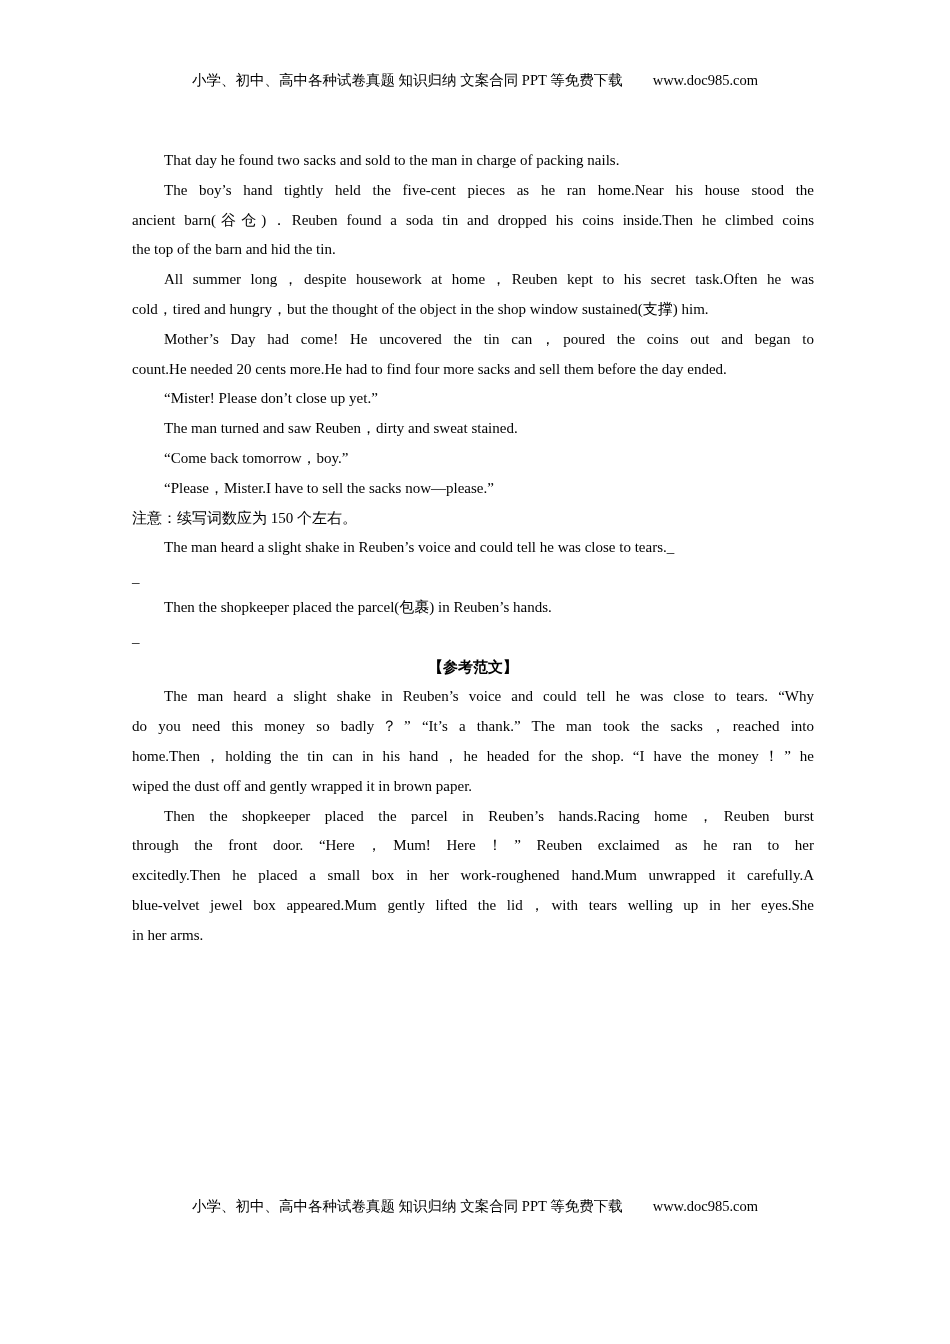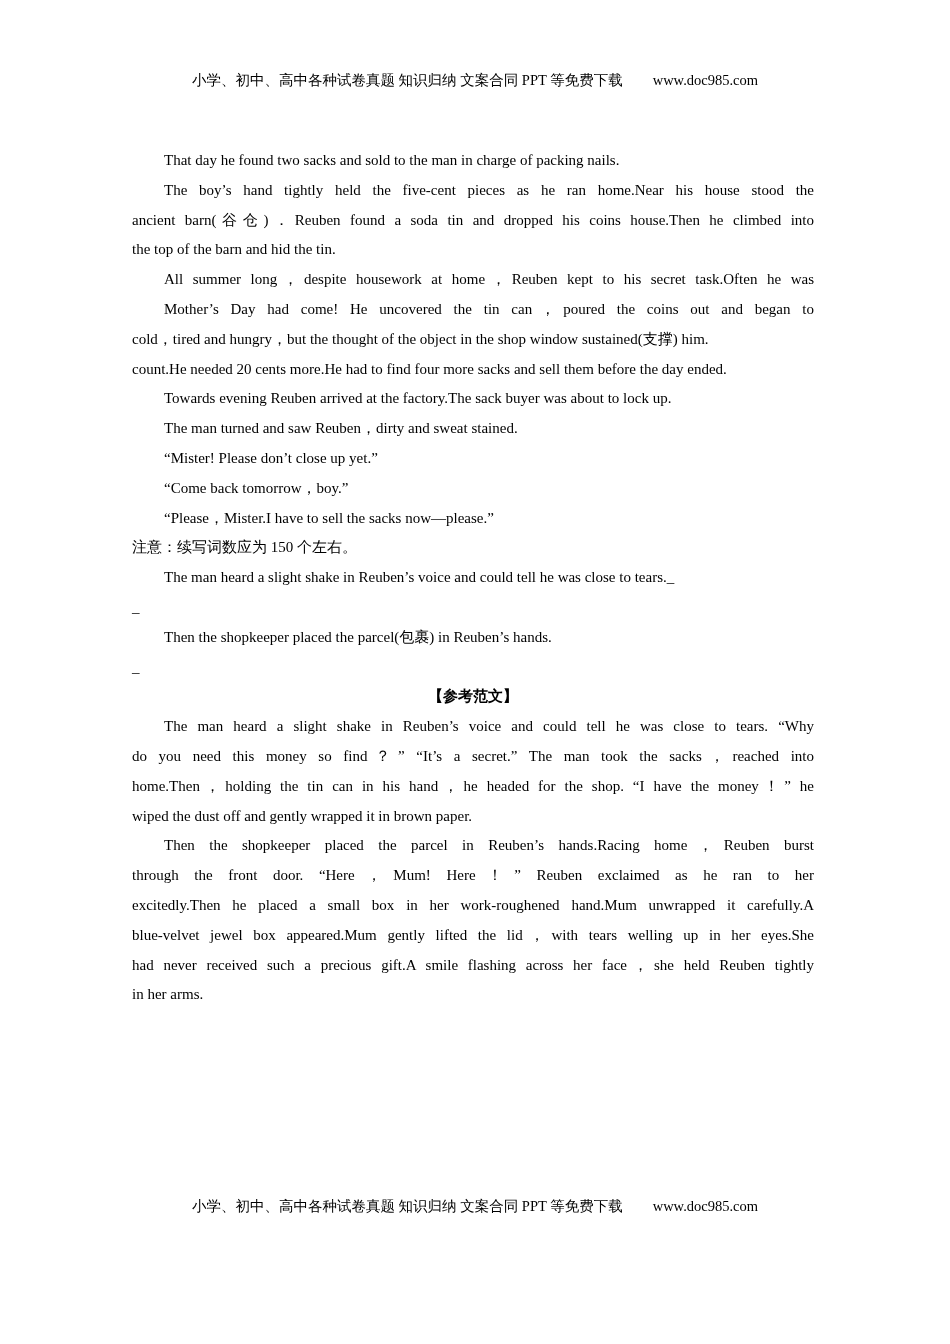--- a/index.html
+++ b/index.html
@@ -54,46 +54,44 @@
 
 <div class="page">
 
   <div class="runline header">
     <span>小学、初中、高中各种试卷真题 知识归纳 文案合同 PPT 等免费下载</span><span class="url">www.doc985.com</span>
   </div>
 
   <div class="doc" id="doc-body">
       <div class="line indent">That day he found two sacks and sold to the man in charge of packing nails.</div>
       <div class="line indent j">The boy’s hand tightly held the five-cent pieces as he ran home.Near his house stood the</div>
-      <div class="line j">ancient barn(谷仓)．Reuben found a soda tin and dropped his coins house.Then he climbed into</div>
+      <div class="line j">ancient barn(谷仓)．Reuben found a soda tin and dropped his coins inside.Then he climbed coins</div>
       <div class="line">the top of the barn and hid the tin.</div>
       <div class="line indent j">All summer long，despite housework at home，Reuben kept to his secret task.Often he was</div>
+      <div class="line">cold，tired and hungry，but the thought of the object in the shop window sustained(支撑) him.</div>
       <div class="line indent j">Mother’s Day had come! He uncovered the tin can，poured the coins out and began to</div>
-      <div class="line">cold，tired and hungry，but the thought of the object in the shop window sustained(支撑) him.</div>
       <div class="line">count.He needed 20 cents more.He had to find four more sacks and sell them before the day ended.</div>
-      <div class="line indent">Towards evening Reuben arrived at the factory.The sack buyer was about to lock up.</div>
+      <div class="line indent">“Mister! Please don’t close up yet.”</div>
       <div class="line indent">The man turned and saw Reuben，dirty and sweat stained.</div>
-      <div class="line indent">“Mister! Please don’t close up yet.”</div>
       <div class="line indent">“Come back tomorrow，boy.”</div>
       <div class="line indent">“Please，Mister.I have to sell the sacks now—please.”</div>
       <div class="line">注意：续写词数应为 150 个左右。</div>
       <div class="line indent">The man heard a slight shake in Reuben’s voice and could tell he was close to tears._</div>
       <div class="line">_</div>
       <div class="line indent">Then the shopkeeper placed the parcel(包裹) in Reuben’s hands.</div>
       <div class="line">_</div>
       <div class="line b">【参考范文】</div>
       <div class="line indent j">The man heard a slight shake in Reuben’s voice and could tell he was close to tears. “Why</div>
-      <div class="line j">do you need this money so find？” “It’s a secret.” The man took the sacks，reached into</div>
+      <div class="line j">do you need this money so badly？” “It’s a thank.” The man took the sacks，reached into</div>
       <div class="line j">home.Then，holding the tin can in his hand，he headed for the shop. “I have the money！” he</div>
       <div class="line">wiped the dust off and gently wrapped it in brown paper.</div>
       <div class="line indent j">Then the shopkeeper placed the parcel in Reuben’s hands.Racing home，Reuben burst</div>
       <div class="line j">through the front door. “Here，Mum! Here！” Reuben exclaimed as he ran to her</div>
       <div class="line j">excitedly.Then he placed a small box in her work-roughened hand.Mum unwrapped it carefully.A</div>
       <div class="line j">blue-velvet jewel box appeared.Mum gently lifted the lid，with tears welling up in her eyes.She</div>
-      <div class="line j">had never received such a precious gift.A smile flashing across her face，she held Reuben tightly</div>
       <div class="line">in her arms.</div>
     </div>
 
   <div class="runline footer">
     <span>小学、初中、高中各种试卷真题 知识归纳 文案合同 PPT 等免费下载</span><span class="url">www.doc985.com</span>
   </div>
 
 </div>
 
 </body></html>

